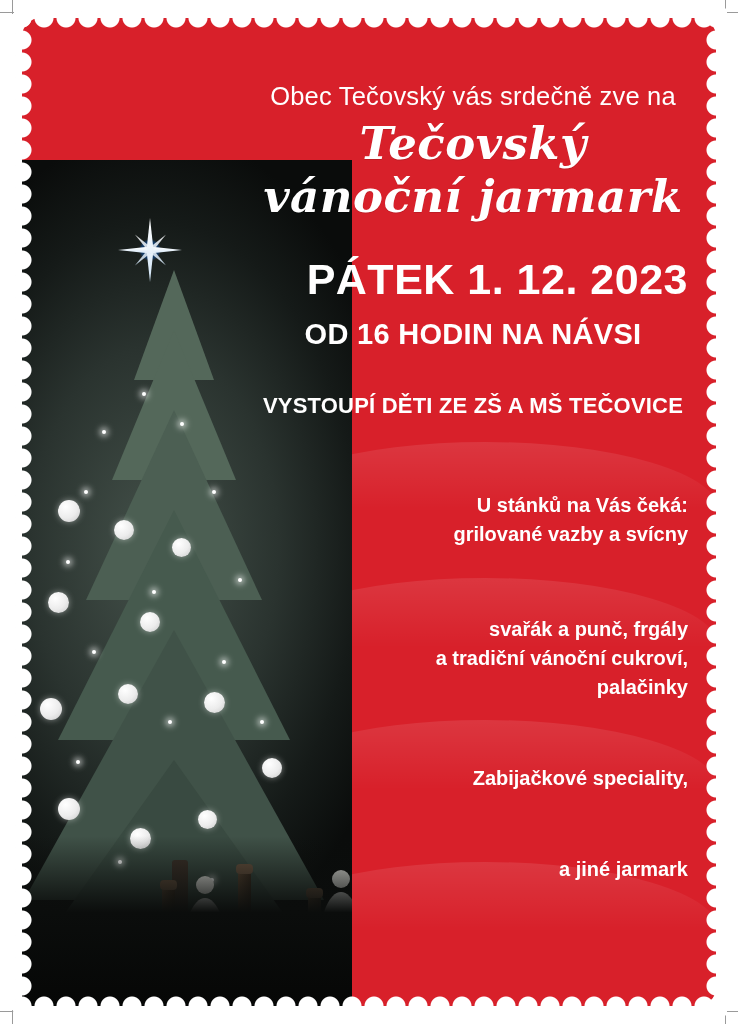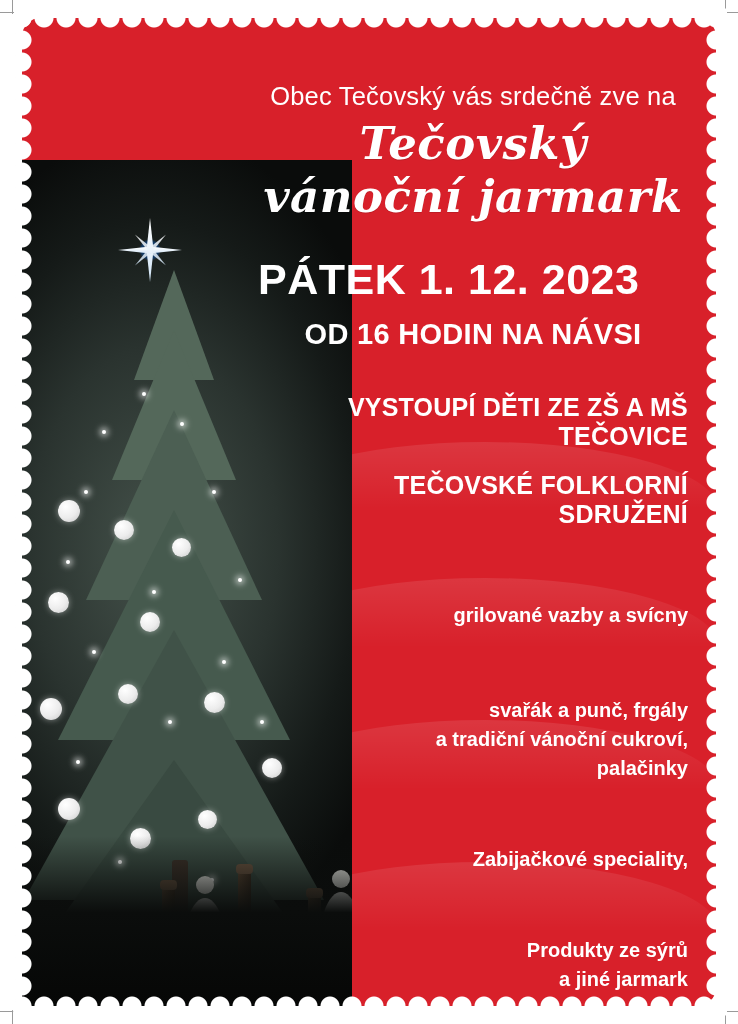--- a/index.html
+++ b/index.html
@@ -220,35 +220,35 @@
     font-size: 45px;
     font-weight: 700;
     text-align: center;
     margin: 6px 0 0 0;
     letter-spacing: .5px;
     text-shadow: 0 1px 0 rgba(0,0,0,.12);
   }
   .date {
     font-size: 43px;
     font-weight: 700;
-    text-align: left;
+    text-align: right;
     margin: 32px 0 0 0;
     letter-spacing: .5px;
   }
   .time {
     font-size: 29px;
     font-weight: 700;
     text-align: center;
     margin: 14px 0 0 0;
     letter-spacing: .3px;
   }
   .perf {
-    font-size: 25px;
-    font-weight: 700;
-    text-align: right;
+    font-size: 22px;
+    font-weight: 700;
+    text-align: center;
     margin: 42px 0 0 0;
     letter-spacing: .2px;
   }
   .perf + .perf { margin-top: 20px; }
 
   .block {
     font-size: 20px;
     font-weight: 700;
     text-align: right;
     line-height: 1.45;
@@ -350,35 +350,34 @@
     <div class="edge right"></div>
   </div>
 
   <div class="text-col">
     <div class="invite">Obec Tečovský vás srdečně zve na</div>
     <div class="script-title">Tečovský vánoční jarmark</div>
     <div class="date">PÁTEK 1. 12. 2023</div>
     <div class="time">OD 16 HODIN NA NÁVSI</div>
 
     <div class="perf">VYSTOUPÍ DĚTI ZE ZŠ A MŠ TEČOVICE</div>
-    <div class="perf">TEČOVSKÉ FOLKLORNÍ SDRUŽENÍ</div>
 
     <div class="block b1">
+      <div>U stánků na Vás čeká:</div>
       <div>grilované vazby a svícny</div>
     </div>
 
     <div class="block b2">
       <div>svařák a punč, frgály</div>
       <div>a tradiční vánoční cukroví,</div>
       <div>palačinky</div>
     </div>
 
     <div class="block b3">
       <div>Zabijačkové speciality,</div>
     </div>
 
     <div class="block b4">
-      <div>Produkty ze sýrů</div>
       <div>a jiné jarmark</div>
     </div>
   </div>
 
 </div>
 
 </body></html>

